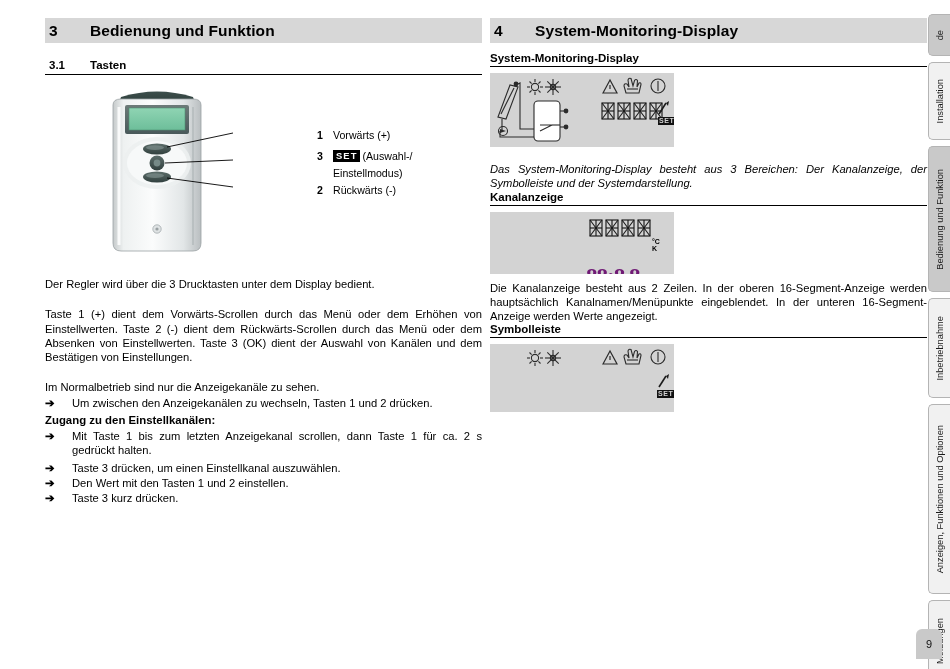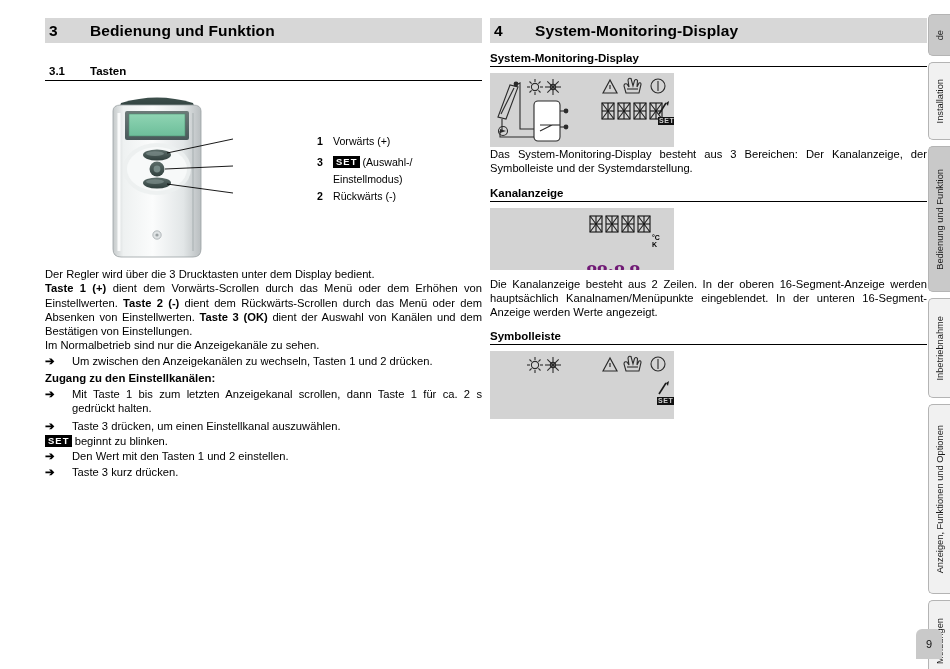--- a/index.html
+++ b/index.html
@@ -30,43 +30,42 @@
     letter-spacing: .1px;
   }
   .chapter-num  { width: 45px; padding-left: 4px; }
   .chapter-title { }
 
   .sub-head {
     display: flex;
     align-items: baseline;
     font-weight: bold;
     font-size: 11.5px;
-    margin-top: 22px;
+    margin-top: 16px;
     padding-bottom: 3px;
     border-bottom: 1.2px solid #000;
   }
   .sub-num { width: 45px; padding-left: 4px; }
 
   .minor-head {
     font-weight: bold;
     font-size: 11.5px;
     padding-bottom: 2px;
     border-bottom: 1.2px solid #000;
-    margin-top: 11px;
   }
 
   
   p.body {
     font-size: 11.2px;
     line-height: 14.3px;
     text-align: justify;
     margin-top: 4px;
   }
-  p.body.tight { margin-top: 0; }
-  .b { font-weight: bold; }
+  p.body.tight { margin-top: 16px; }
+  .b { font-weight: normal; }
 
   
   .bullet {
     display: flex;
     font-size: 11.2px;
     line-height: 14.3px;
     margin-top: 1px;
   }
   .bullet .arrow {
     width: 19px;
@@ -310,23 +309,20 @@
       <span class="arrow">➔</span>
       <span class="btext">Mit Taste 1 bis zum letzten Anzeigekanal scrollen, dann Taste 1 für ca. 2 s gedrückt halten.</span>
     </div>
 
 
     <div class="bullet" style="margin-top:3px;">
       <span class="arrow">➔</span>
       <span class="btext">Taste 3 drücken, um einen Einstellkanal auszuwählen.</span>
     </div>
 
-    <div class="lead-line">
-      <span class="setbadge">SET</span><span> beginnt zu blinken.</span>
-    </div>
 
     <div class="bullet">
       <span class="arrow">➔</span>
       <span class="btext">Den Wert mit den Tasten 1 und 2 einstellen.</span>
     </div>
 
     <div class="bullet">
       <span class="arrow">➔</span>
       <span class="btext">Taste 3 kurz drücken.</span>
     </div>
@@ -435,21 +431,21 @@
 
         <g stroke="#1a1a1a" stroke-width="1.6" fill="none">
           <line x1="176" y1="30" x2="169" y2="41"></line>
           <path d="M176 30 L179 28 L178 33 Z" fill="#1a1a1a" stroke="none"></path>
         </g>
       </svg>
       <div style="position:absolute;left:168px;top:44px;" class="set-lcd">SET</div>
       <div class="seven" style="position:absolute;left:108px;top:44px;font-size:23px;">88:8.8</div>
     </div>
 
-    <p class="body" style="margin-top:0;">Das System-Monitoring-Display besteht aus 3 Bereichen: Der Kanalanzeige, der Symbolleiste und der Systemdarstellung.</p>
+    <p class="body" style="margin-top:15px;font-style:italic;">Das System-Monitoring-Display besteht aus 3 Bereichen: Der Kanalanzeige, der Symbolleiste und der Systemdarstellung.</p>
 
     <div class="minor-head">Kanalanzeige</div>
 
     <div class="lcd lcd-channel">
       <svg width="184" height="62" viewBox="0 0 184 62">
         <g fill="none" stroke="#1a1a1a" stroke-width="1.15">
           <g transform="translate(100,8)">
             <rect x="0" y="0" width="12" height="16"></rect>
             <line x1="0" y1="0" x2="12" y2="16"></line>
               <line x1="12" y1="0" x2="0" y2="16"></line>

